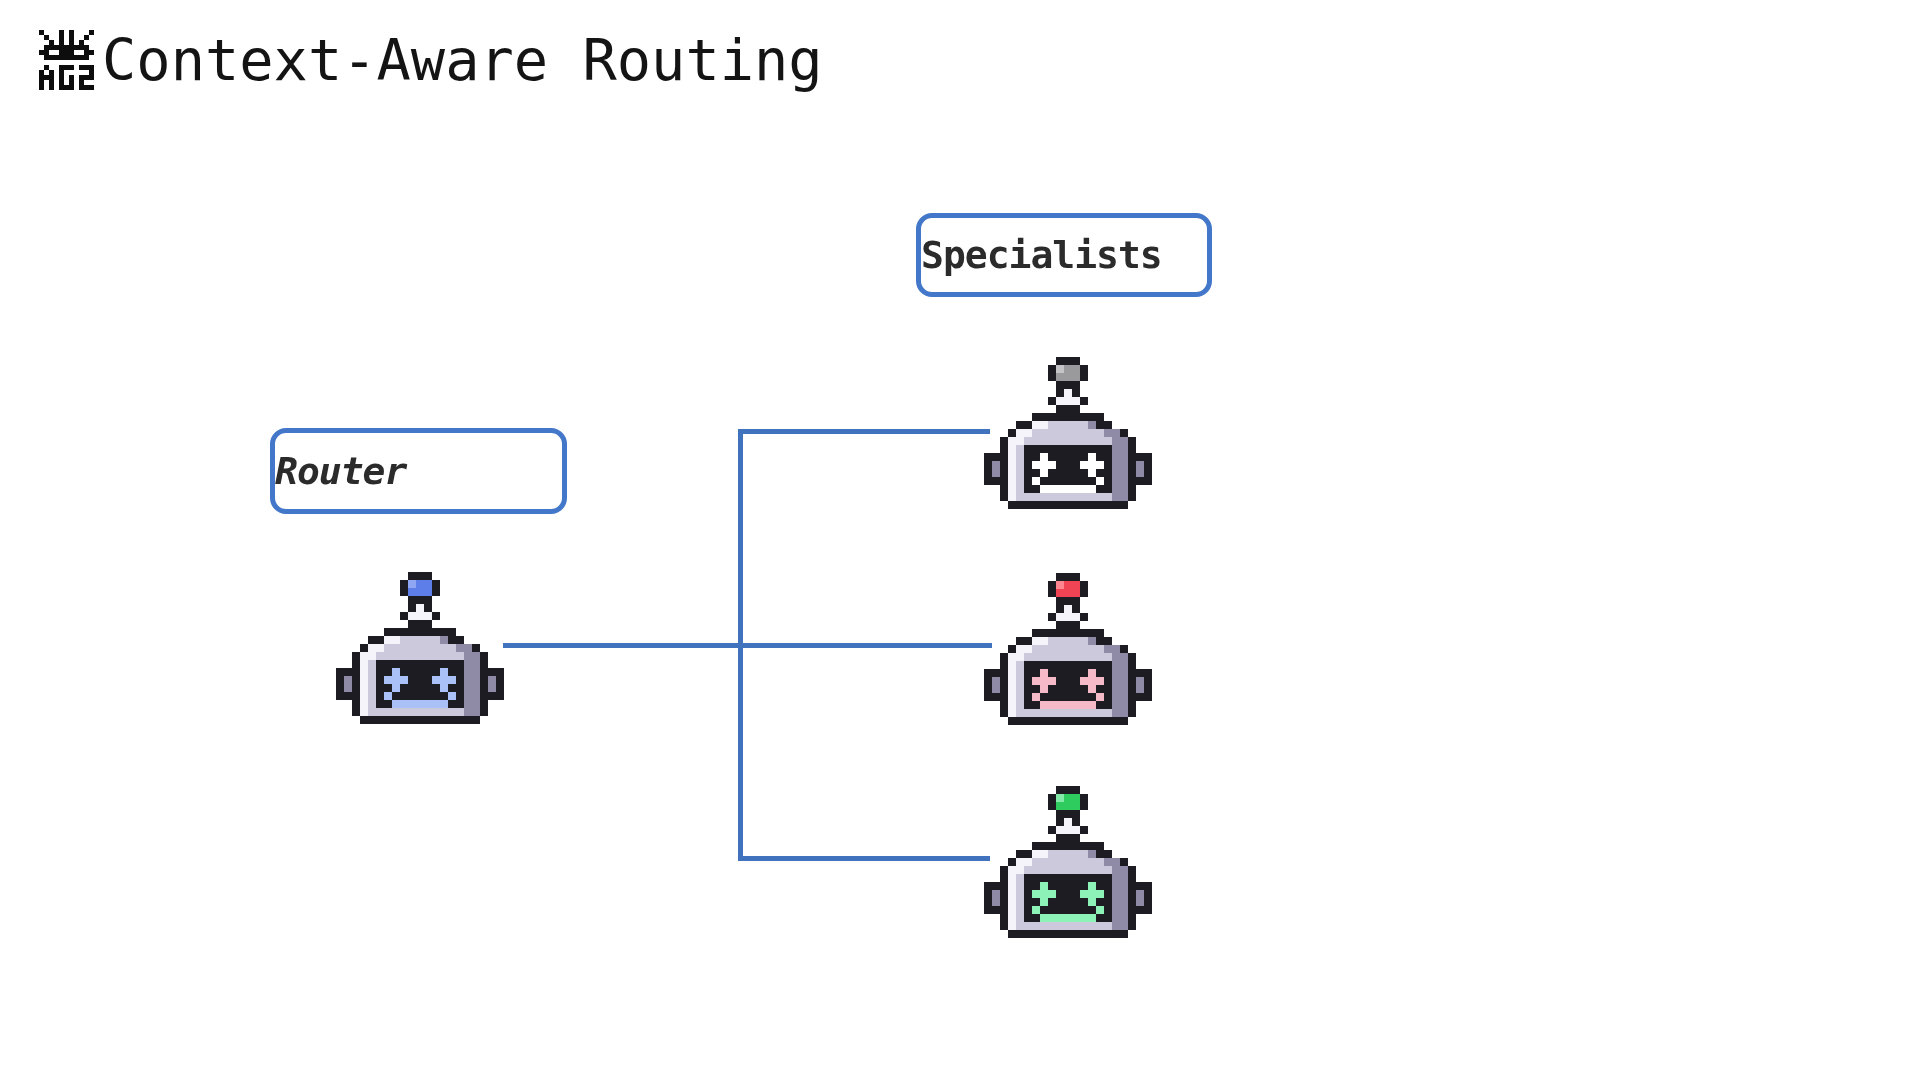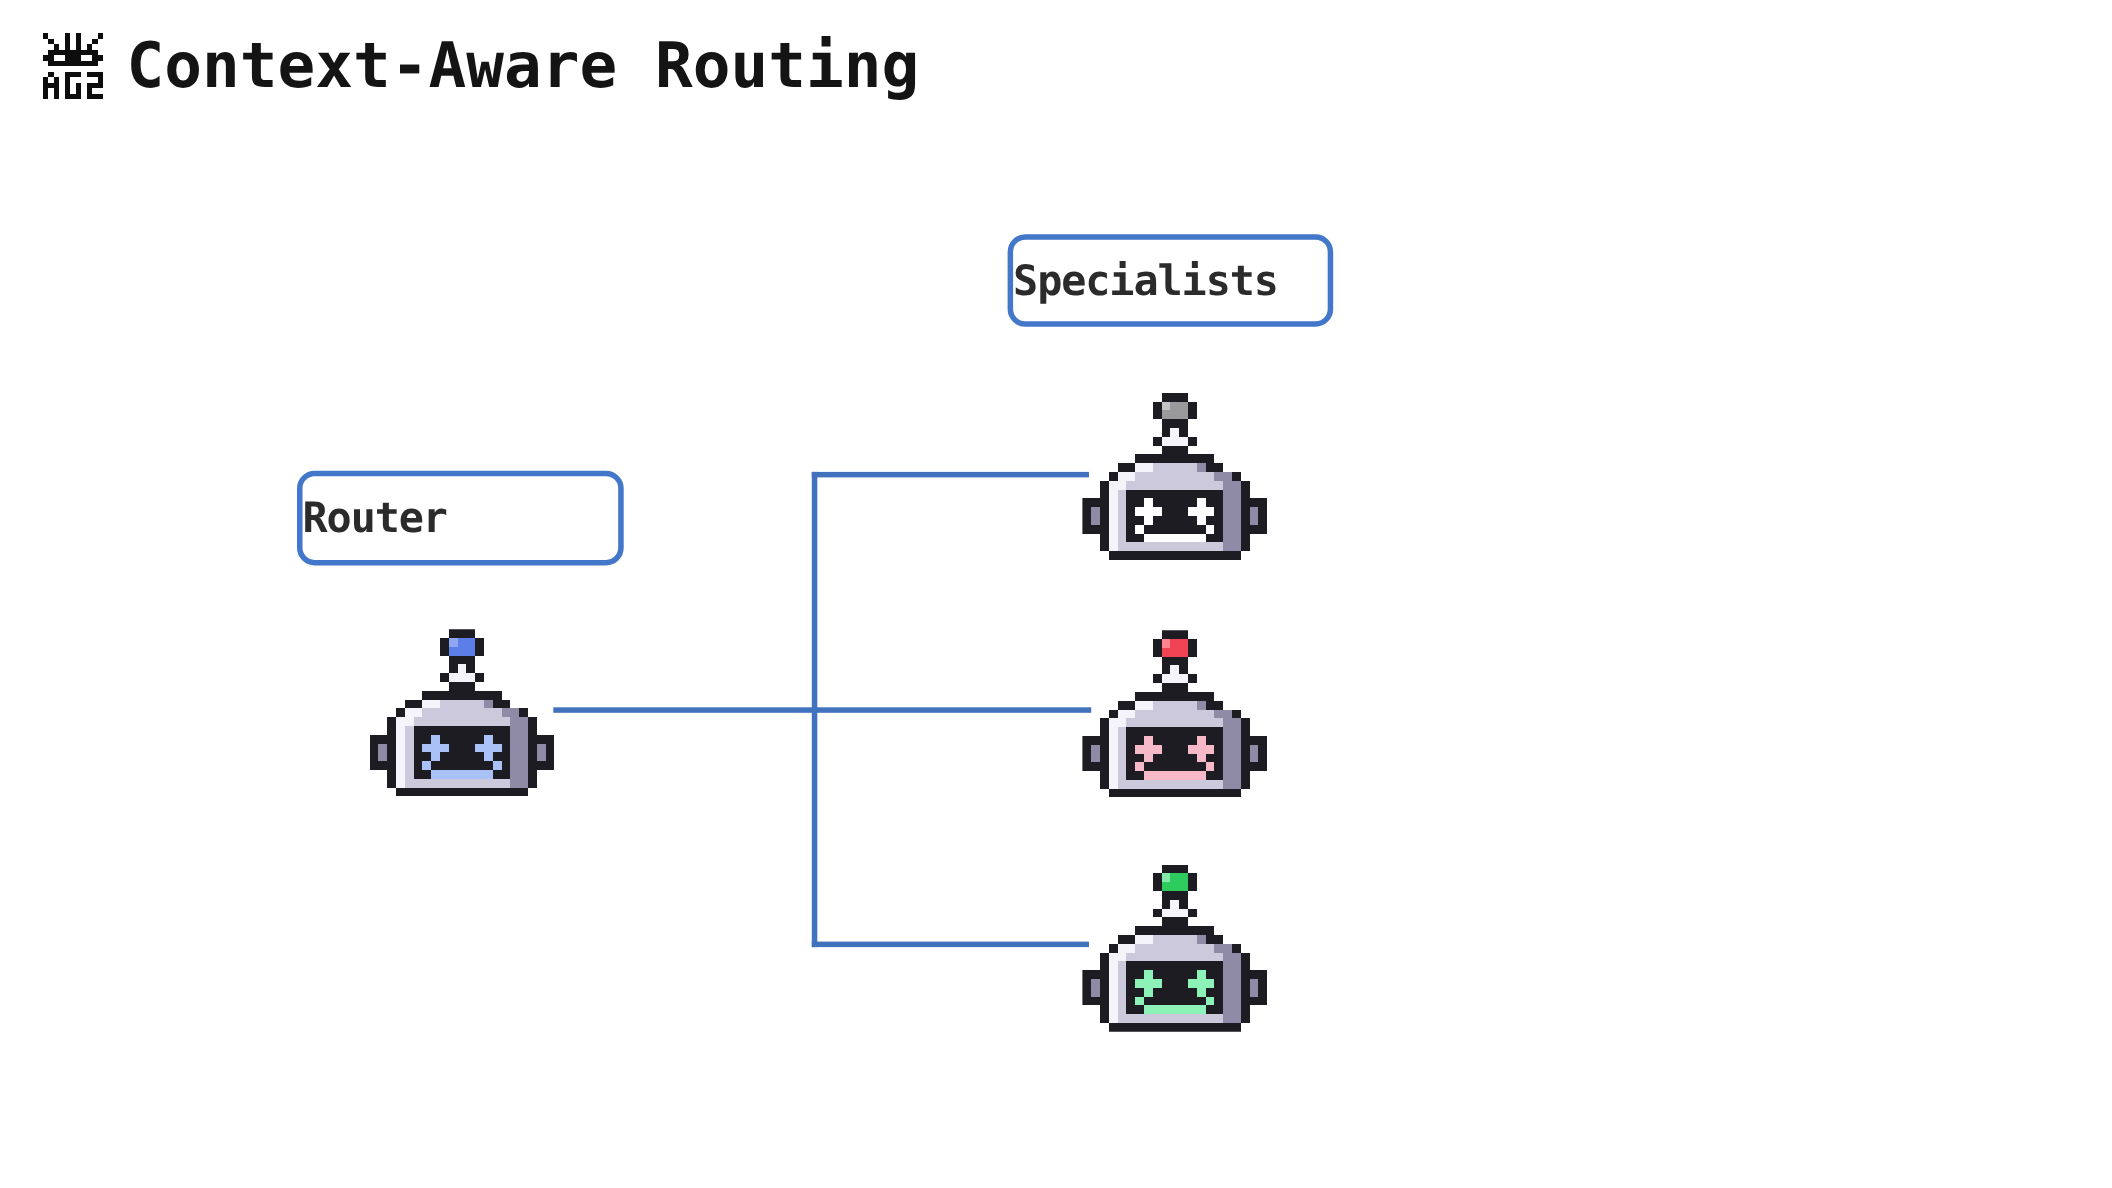--- a/index.html
+++ b/index.html
@@ -6,39 +6,39 @@
   .stage{
     position:relative;
     width:1920px;height:1080px;
     background:#ffffff;
     overflow:hidden;
     font-family:"DejaVu Sans Mono","Liberation Mono",monospace;
   }
   .logo-svg{position:absolute;left:34px;top:30px;width:65px;height:60px;}
   .sr-only{position:absolute;width:1px;height:1px;overflow:hidden;clip:rect(0 0 0 0);white-space:nowrap;}
   .title{
-    position:absolute;left:115px;top:28px;margin:0;
-    font-size:57px;line-height:64px;font-weight:700;
+    position:absolute;left:102px;top:28px;margin:0;
+    font-size:57px;line-height:64px;font-weight:400;
     letter-spacing:0px;color:var(--title-text,#141414);
     white-space:nowrap;
   }
   .label-box{
     position:absolute;
     border:5px solid var(--box-border,#4377c9);
     border-radius:16px;
     background:#ffffff;
     display:flex;align-items:center;
     box-sizing:border-box;
   }
   .label-box span{
     font-size:38px;font-weight:700;letter-spacing:-1px;
     color:var(--label-text,#2b2b2b);white-space:nowrap;
   }
   #box-specialists{left:916px;top:213px;width:296px;height:84px;}
-  #box-router{left:270px;top:428px;width:297px;height:86px;}
+  #box-router{left:270px;top:428px;width:297px;height:86px;font-style:italic;}
   .connector{position:absolute;background:var(--connector,#4172be);}
   #line-mid{left:503px;top:643px;width:489px;height:5px;}
   #line-vertical{left:738px;top:429px;width:5px;height:432px;}
   #line-top{left:738px;top:429px;width:252px;height:5px;}
   #line-bottom{left:738px;top:856px;width:252px;height:5px;}
   .robot{position:absolute;width:168px;height:152px;}
   #robot-router{left:336px;top:572px;}
   #robot-s1{left:984px;top:357px;}
   #robot-s2{left:984px;top:573px;}
   #robot-s3{left:984px;top:786px;}

